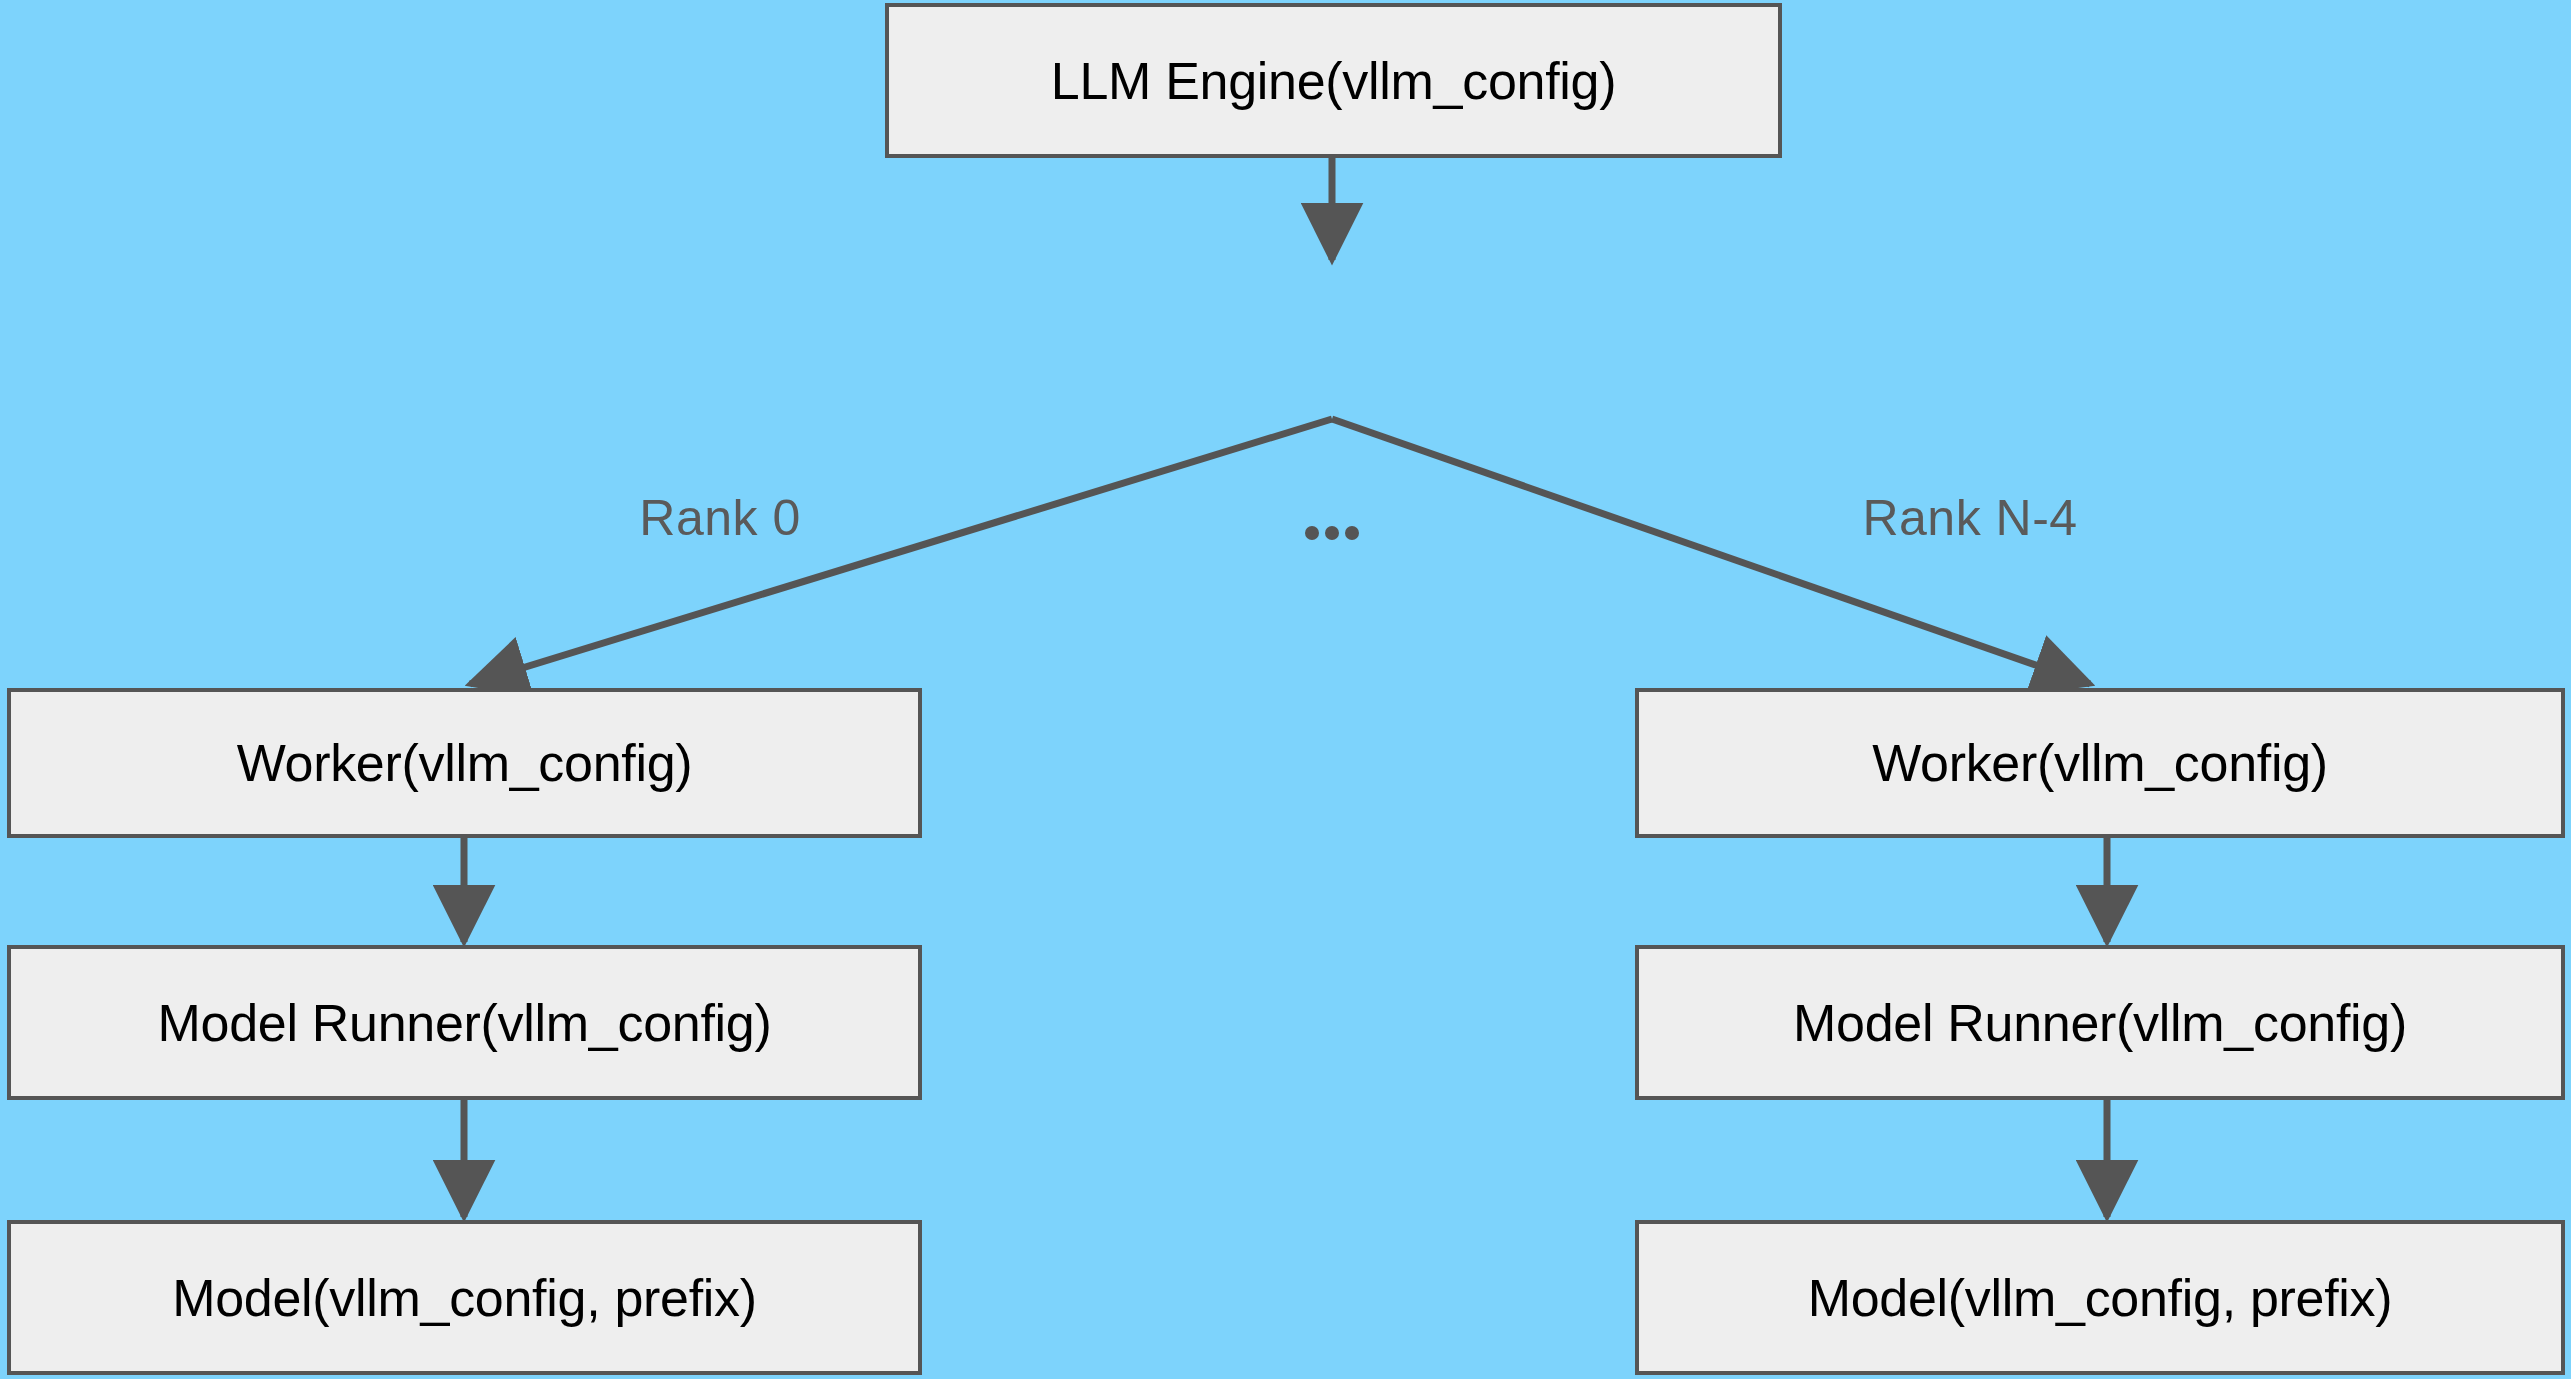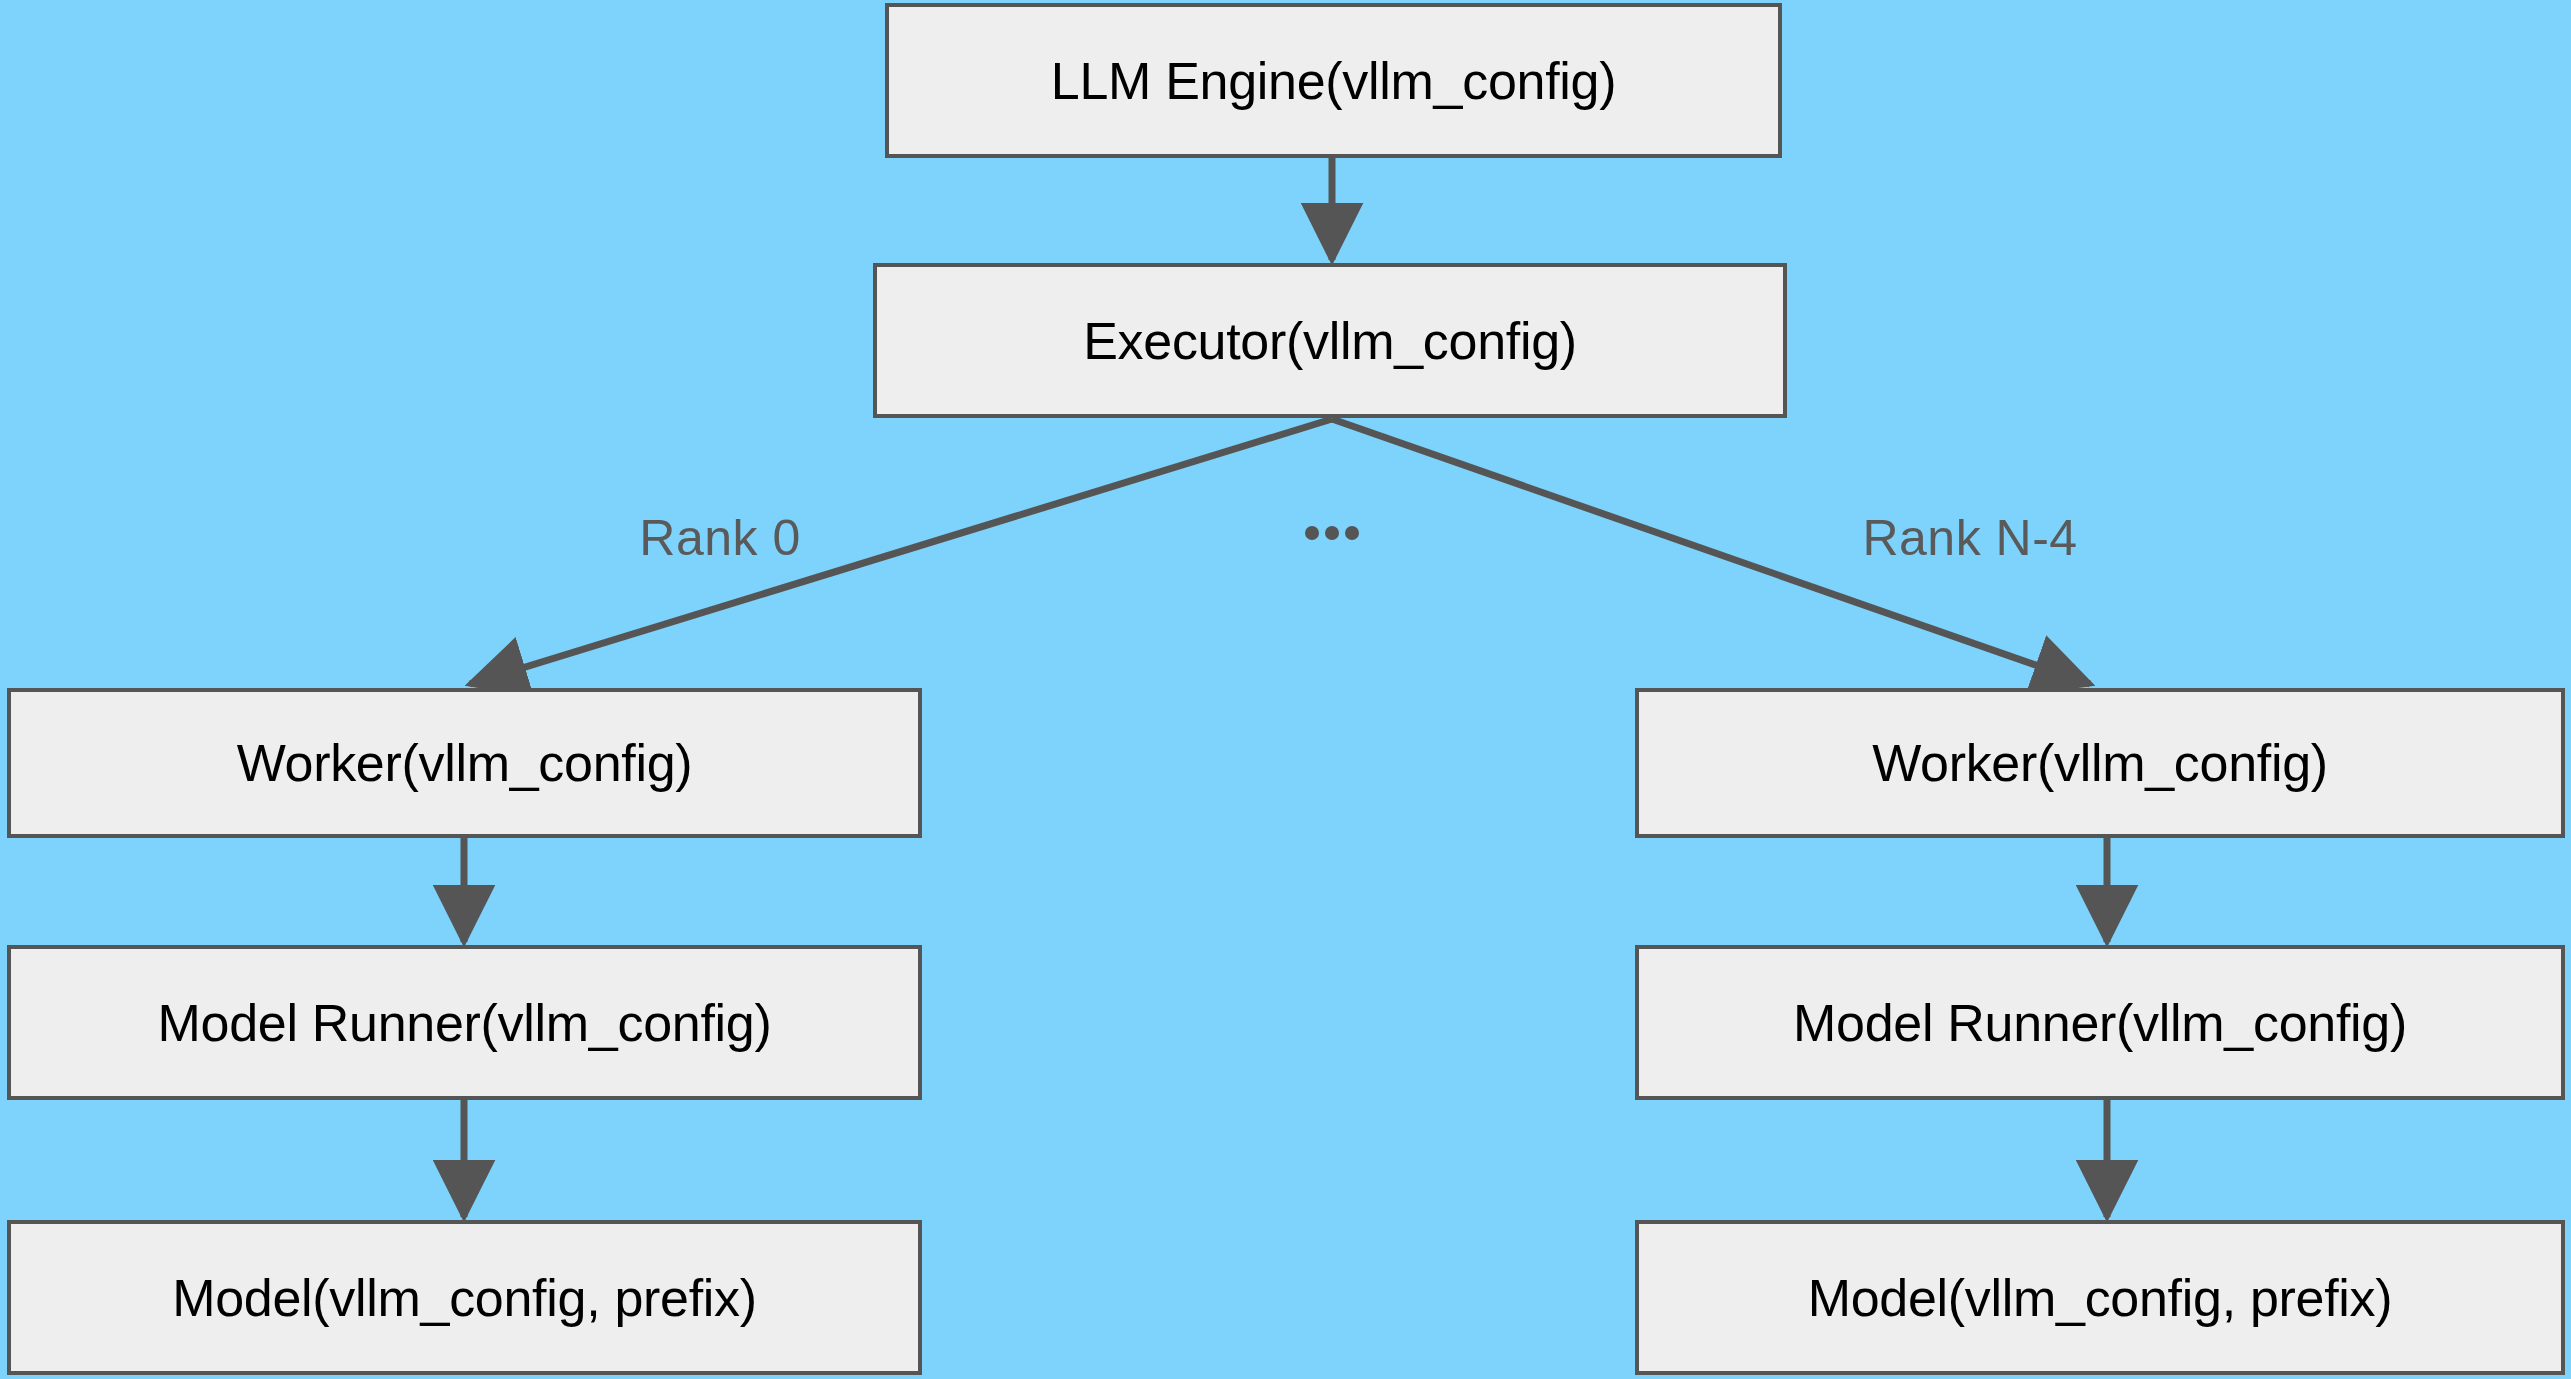--- a/index.html
+++ b/index.html
@@ -30,21 +30,20 @@
     white-space: nowrap;
   }
   .edge-label {
     position: absolute;
     color: #5a5a5a;
     font-size: 50px;
     font-weight: 400;
     white-space: nowrap;
     transform: translate(-50%, -50%);
     letter-spacing: 0.5px;
-    margin-top: 20px;
   }
   .ellipsis-label {
     position: absolute;
     transform: translate(-50%, -50%);
     display: flex;
     gap: 6px;
     align-items: center;
   }
   .ellipsis-label i {
     display: block;
@@ -94,21 +93,20 @@
 
     <line x1="464" y1="838" x2="464" y2="942" stroke="#555555" stroke-width="7" marker-end="url(#arrowhead)"></line>
     <line x1="464" y1="1100" x2="464" y2="1217" stroke="#555555" stroke-width="7" marker-end="url(#arrowhead)"></line>
 
     <line x1="2107" y1="838" x2="2107" y2="942" stroke="#555555" stroke-width="7" marker-end="url(#arrowhead)"></line>
     <line x1="2107" y1="1100" x2="2107" y2="1217" stroke="#555555" stroke-width="7" marker-end="url(#arrowhead)"></line>
   </svg>
 
   <div class="node-box" id="box-llm-engine">LLM Engine(vllm_config)</div>
 
-  <div class="node-box" id="box-executor">Executor(vllm_config)</div>
 
   <div class="edge-label" id="label-rank-0">Rank 0</div>
 
   <div class="ellipsis-label" id="label-ellipsis">
       <i></i>
       <i></i>
       <i></i>
     </div>
 
   <div class="edge-label" id="label-rank-n">Rank N-4</div>

